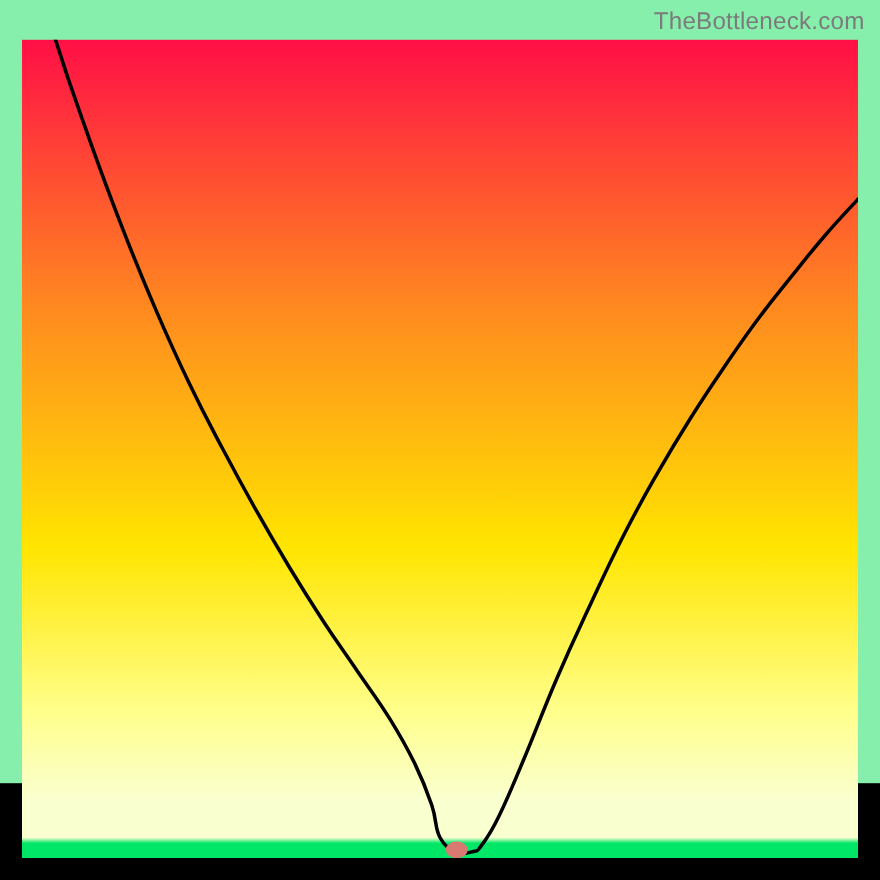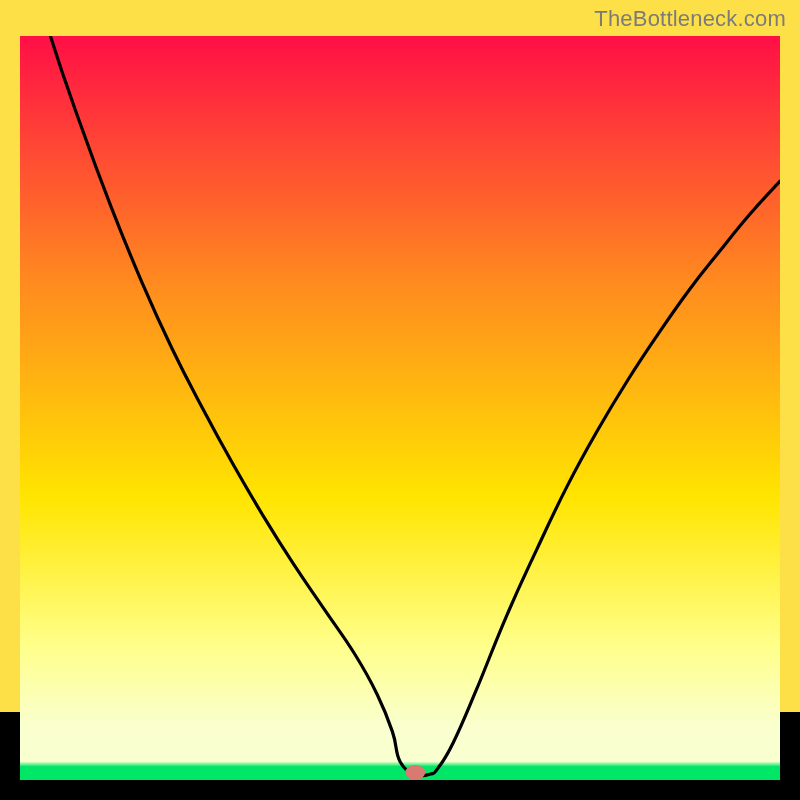--- a/index.html
+++ b/index.html
@@ -8,21 +8,21 @@
     width: 800px;
     height: 800px;
     background: #000;
     overflow: hidden;
     font-family: Arial, Helvetica, sans-serif;
   }
   .frame {
     position: relative;
     width: 800px;
     height: 712px;
-    background: #fde047;
+    background: #86efac;
     text-decoration: underline;
   }
   .watermark {
     position: absolute;
     top: 6px;
     right: 14px;
     color: #7b7b7b;
     font-size: 22px;
     font-weight: 500;
     letter-spacing: 0.2px;

